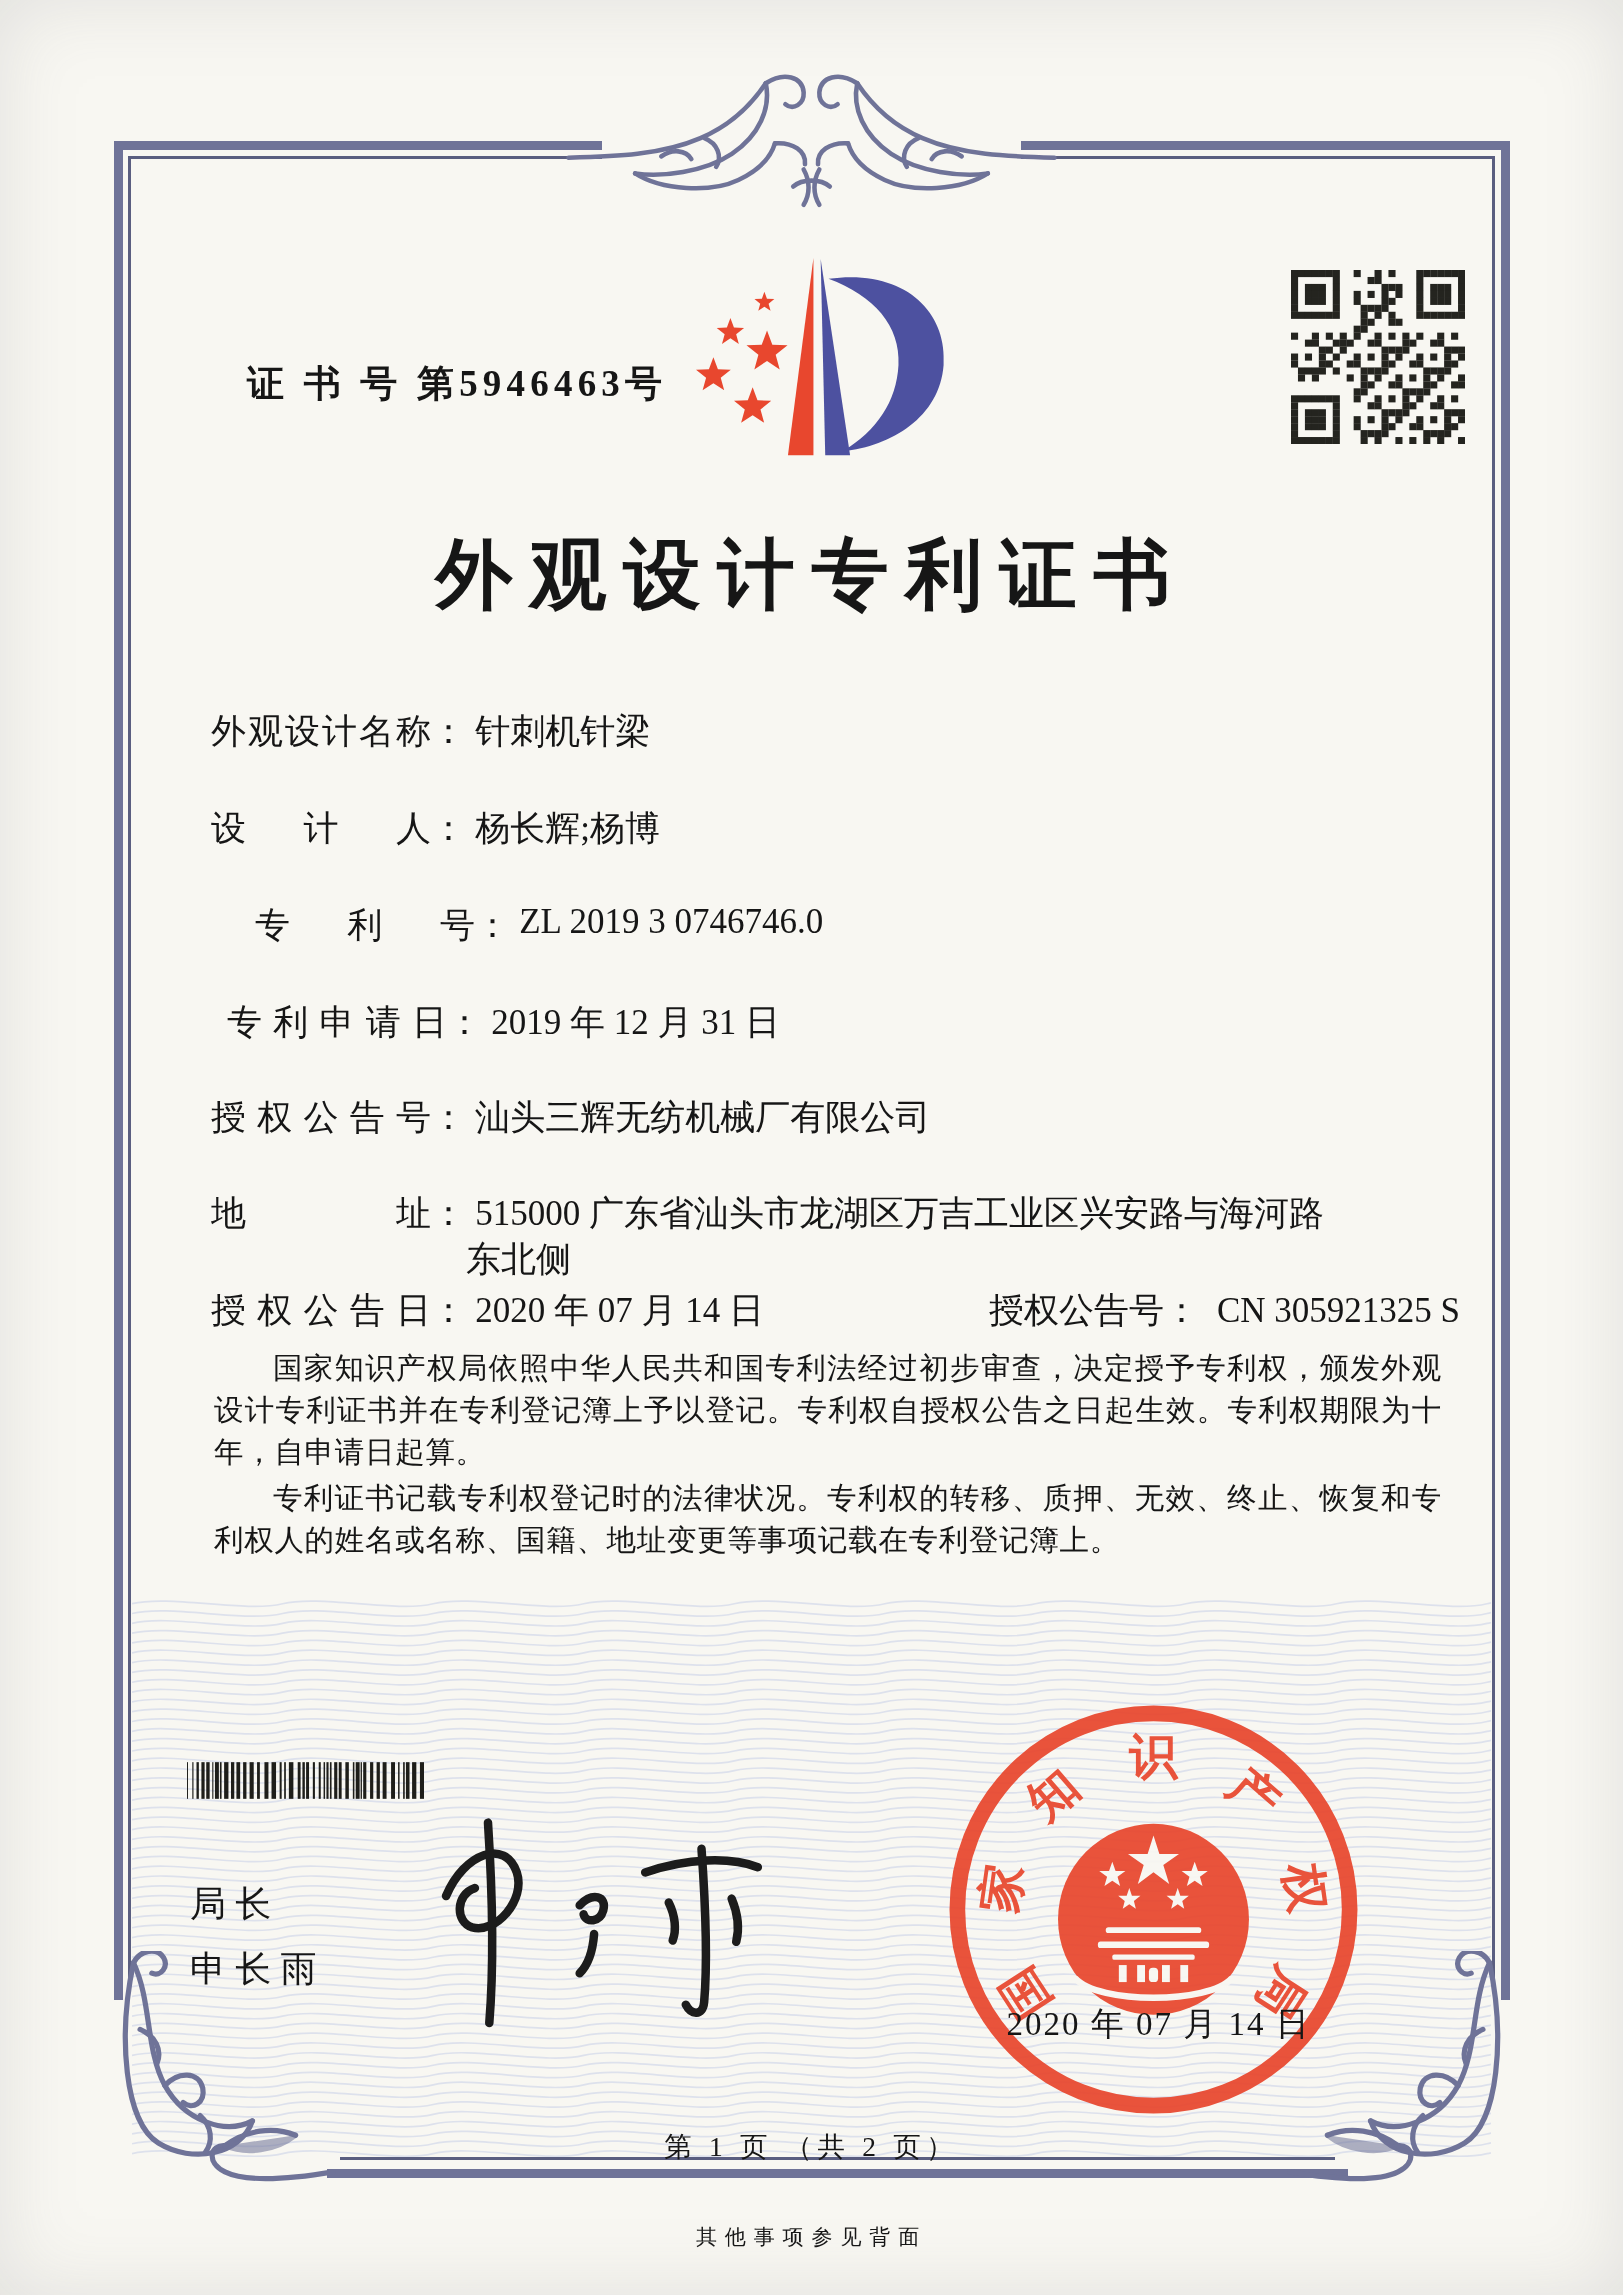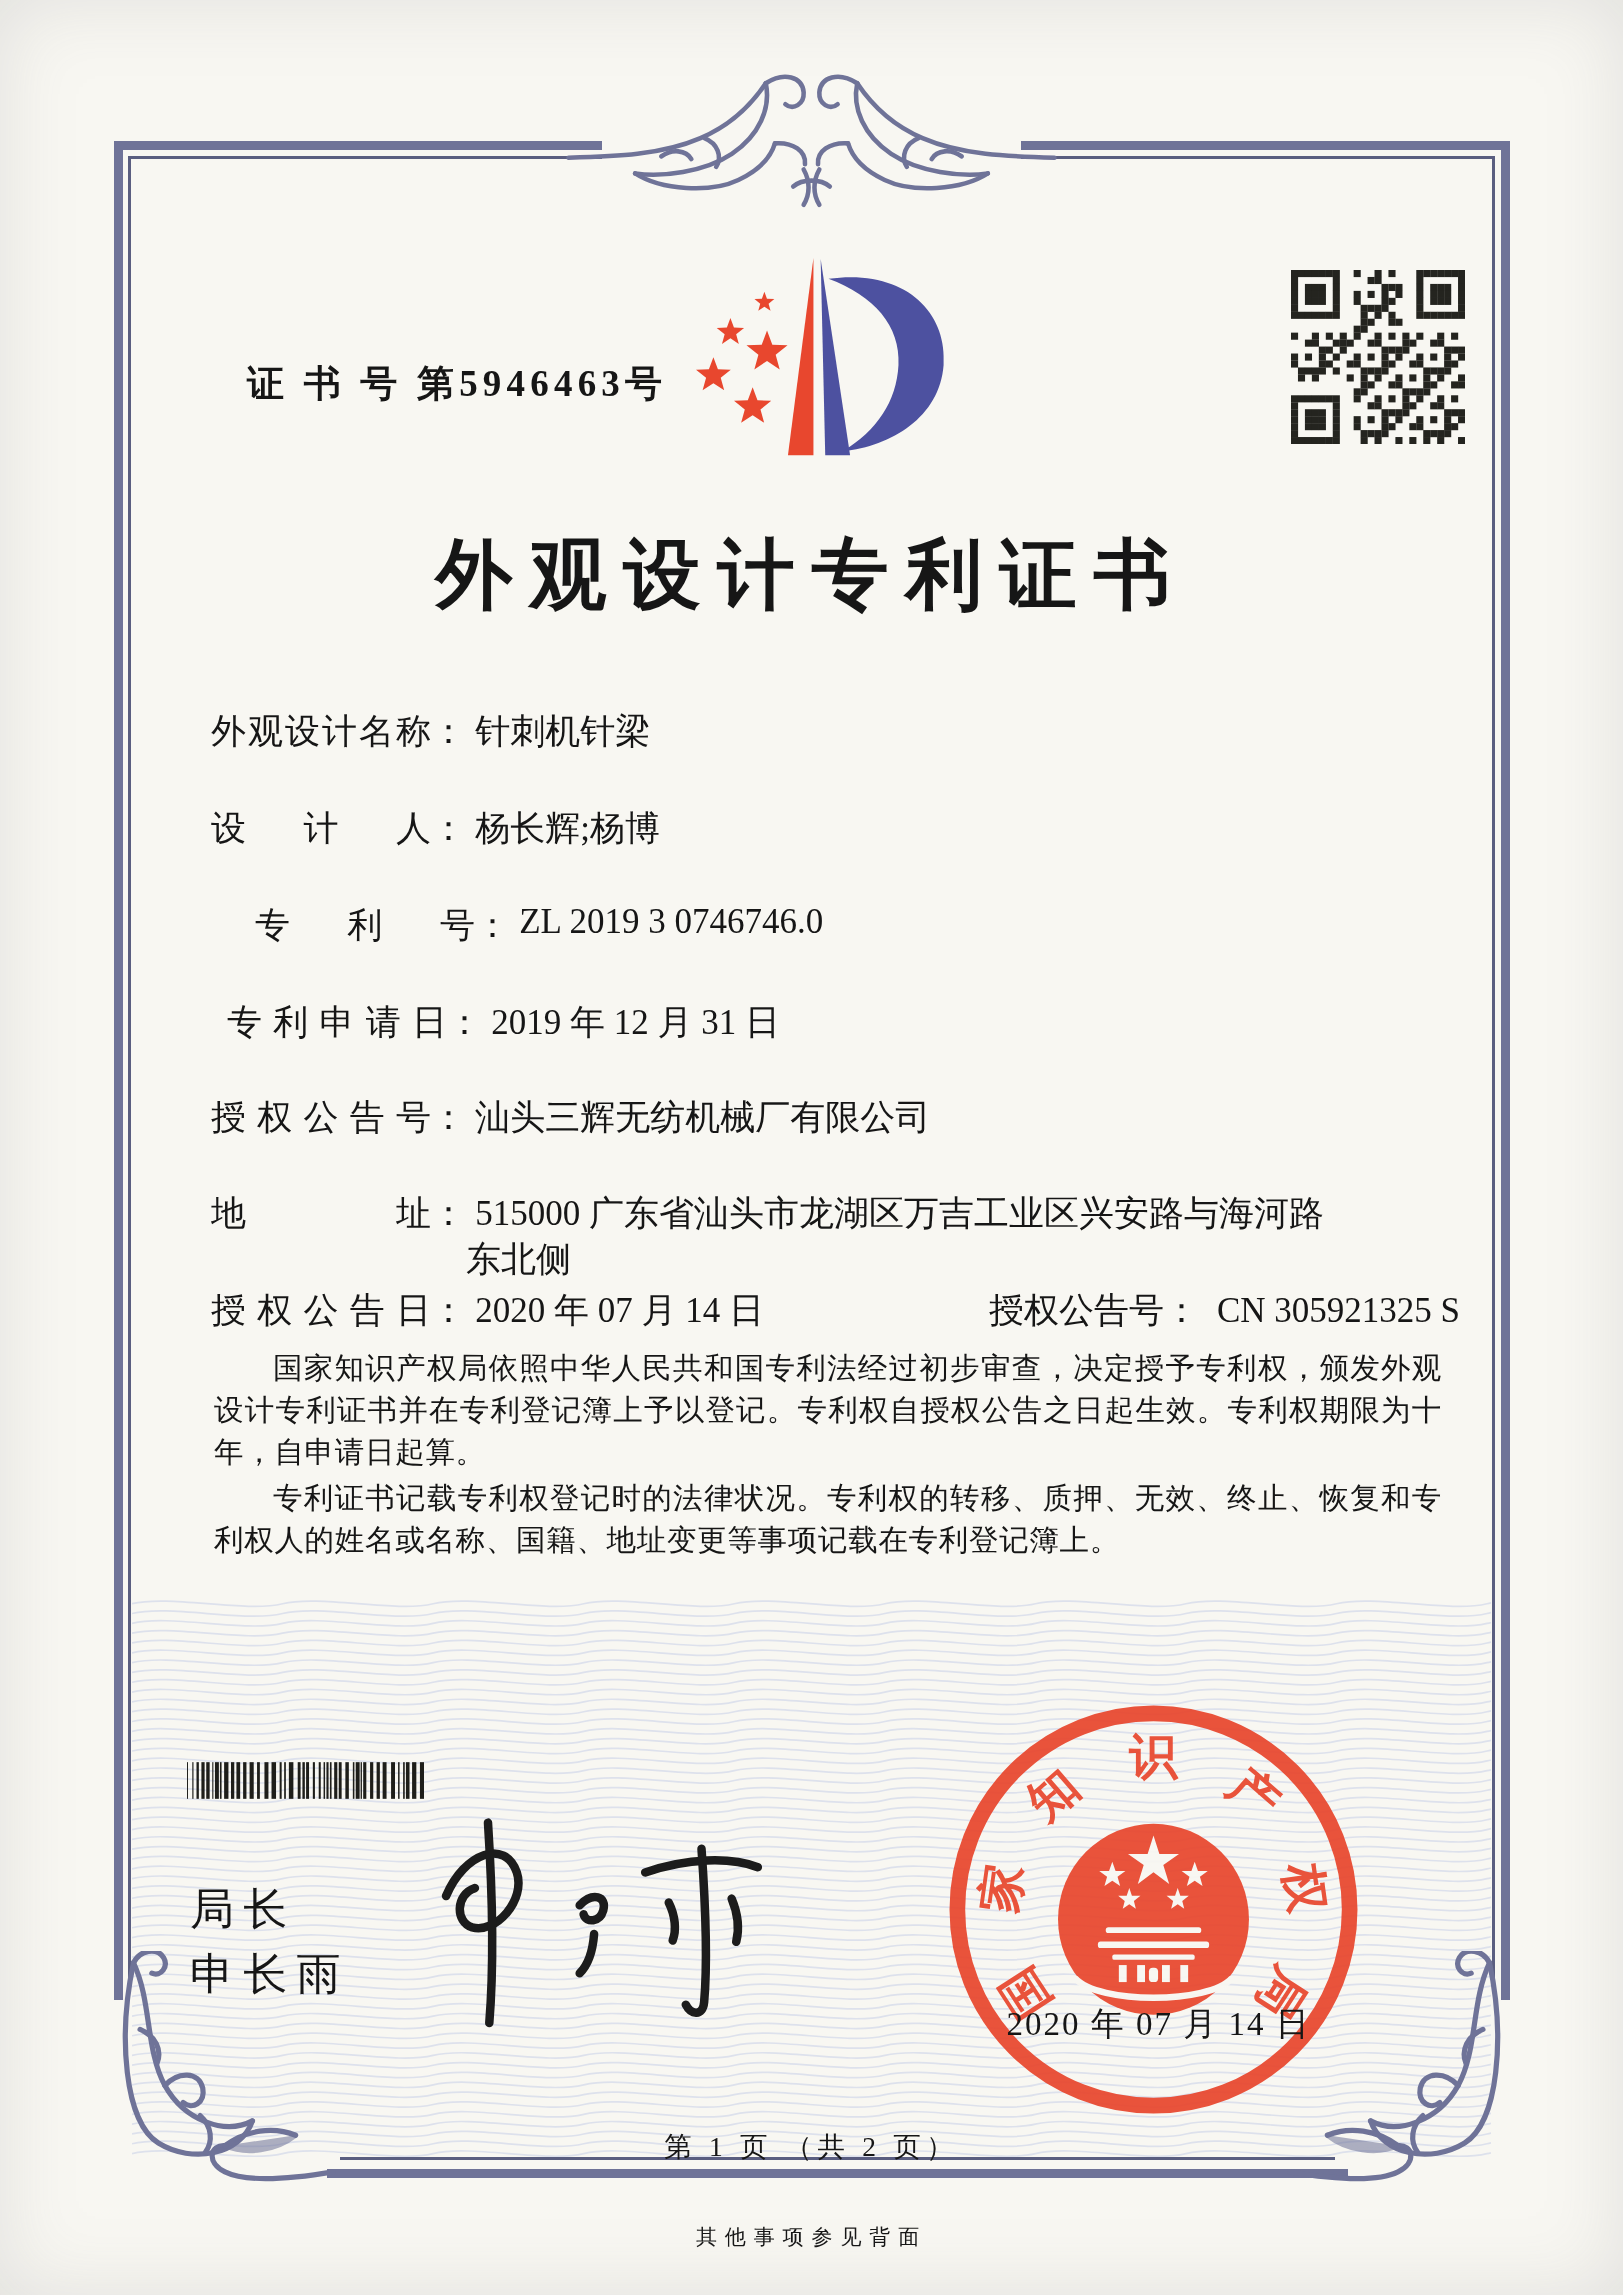--- a/index.html
+++ b/index.html
@@ -18,21 +18,21 @@
   .certno{left:247px;top:359px;font-size:37px;letter-spacing:5.2px;font-weight:bold;font-family:Liberation Serif, serif;}
   .title{left:0;right:0;top:524px;text-align:center;font-size:77px;font-weight:bold;letter-spacing:17px;}
   .frow{position:absolute;left:211px;font-size:35px;white-space:nowrap;}
   .flabel{display:inline-block;width:220px;text-align:justify;text-align-last:justify;vertical-align:top;}
   .fcolon{display:inline-block;vertical-align:top;}
   .fvalue{display:inline-block;margin-left:9.2px;vertical-align:top;}
   .addr2{position:absolute;left:466px;font-size:35px;}
   .grant2{position:absolute;left:778px;top:0;font-size:35px;white-space:nowrap;}
   .bodytext{position:absolute;left:214px;width:1228px;font-size:29.5px;line-height:42px;text-align:justify;letter-spacing:0.7px;}
   .bodytext p{margin:0 0 3.9px 0;text-indent:2em;}
-  .sigtitle{position:absolute;left:190px;font-size:44px;letter-spacing:9.2px;}
+  .sigtitle{position:absolute;left:190px;font-size:36px;letter-spacing:9.2px;}
   .sealdate{position:absolute;left:936px;top:2002px;width:445px;text-align:center;font-size:33px;letter-spacing:2px;}
   .pagefooter{position:absolute;left:0;right:0;top:2129px;text-align:center;font-size:27.5px;letter-spacing:5.2px;}
   .backnote{position:absolute;left:0;right:0;top:2223px;text-align:center;font-size:21px;letter-spacing:7.9px;}
 </style>
 </head>
 <body>
 
 <div class="sheet">
 
   <svg id="waves" class="abs" style="left:132px;top:1597px;" width="1359" height="562" viewBox="0 0 2076 858">

